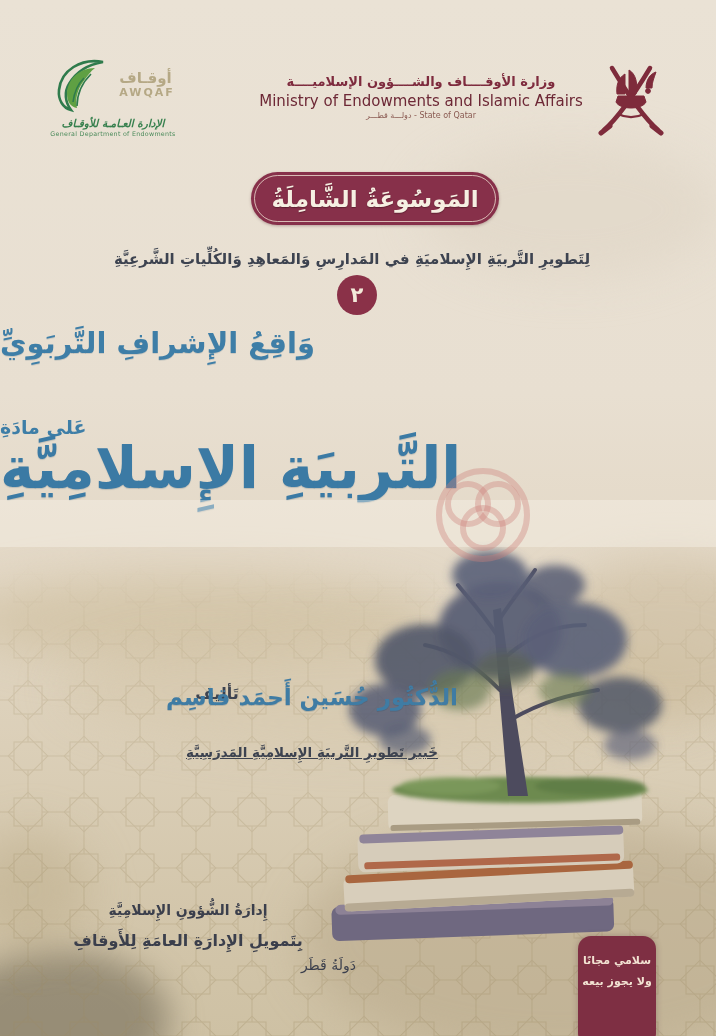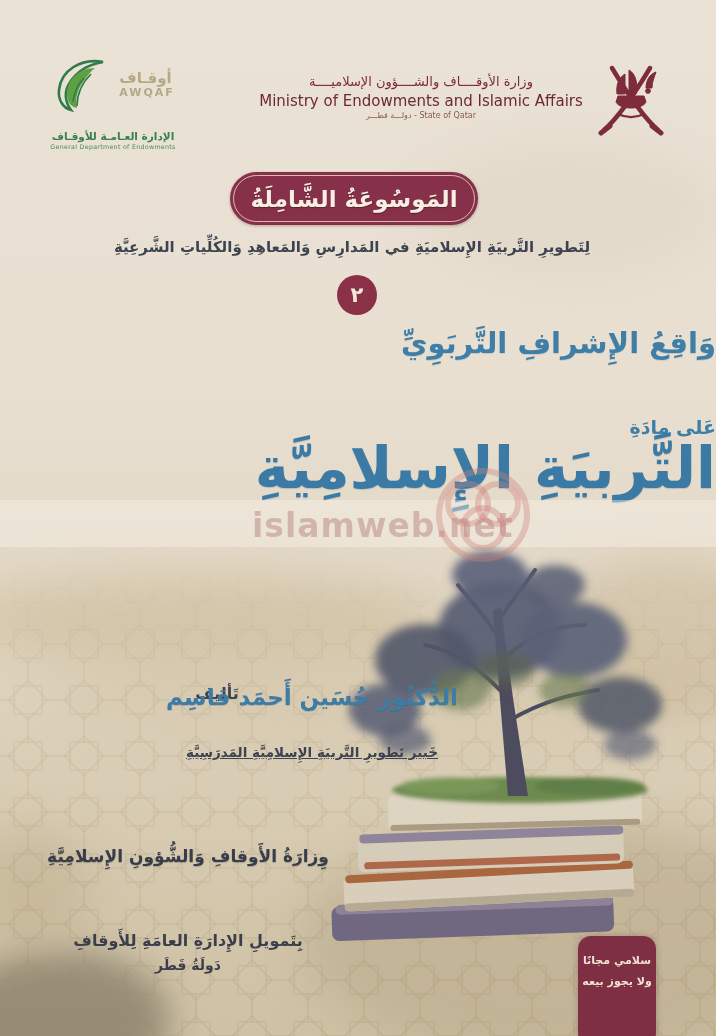--- a/index.html
+++ b/index.html
@@ -10,63 +10,63 @@
   }
   .abs{position:absolute;}
   .wash{position:absolute;border-radius:50%;filter:blur(22px);pointer-events:none;}
 
   
   .awqaf{left:34px;top:56px;width:158px;text-align:center;}
   .awqaf-row{display:flex;align-items:center;justify-content:center;gap:4px;}
   .awqaf-names{text-align:left;line-height:1.05;}
   .awqaf-ar{color:#b5a885;font-size:15px;font-weight:bold;}
   .awqaf-en{color:#b5a885;font-size:11px;font-weight:bold;letter-spacing:2px;}
-  .awqaf-dept{color:#37804e;font-size:10.5px;font-weight:bold;margin-top:16px;direction:rtl;}
+  .awqaf-dept{color:#37804e;font-size:10.5px;font-weight:bold;margin-top:3px;direction:rtl;font-style:italic;}
   .awqaf-dept-en{color:#4a8a5a;font-size:6.3px;margin-top:1px;letter-spacing:.3px;}
 
   .ministry-text{right:130px;top:74px;width:330px;text-align:center;}
-  .min-ar{color:#7e2b3e;font-size:13px;font-weight:normal;direction:rtl;}
+  .min-ar{color:#7e2b3e;font-size:13px;font-weight:bold;direction:rtl;}
   .min-en{color:#6d2836;font-size:15px;font-weight:normal;margin-top:3px;}
   .min-state{color:#8a5a52;font-size:8px;font-weight:normal;margin-top:1px;}
   .emblem{right:52px;top:58px;}
 
   
   .pill{
-    left:230px;top:172px;width:248px;height:53px;border-radius:28px;
+    left:251px;top:172px;width:248px;height:53px;border-radius:28px;
     background:#87304a;display:flex;align-items:center;justify-content:center;
     box-shadow:0 1px 3px rgba(90,40,50,.35);
   }
   .pill:after{content:"";position:absolute;inset:3px;border:1.4px solid rgba(243,232,216,.75);border-radius:25px;}
   .pill-text{color:#f6efe2;font-size:23px;font-weight:bold;direction:rtl;text-shadow:0 1px 1px rgba(60,20,30,.5);}
-  .subtitle{left:0;top:238px;width:704px;text-align:center;color:#3d4350;font-size:15px;font-weight:bold;direction:rtl;}
+  .subtitle{left:0;top:250px;width:704px;text-align:center;color:#3d4350;font-size:15px;font-weight:bold;direction:rtl;}
   .volume{
     left:337px;top:275px;width:40px;height:40px;border-radius:50%;background:#8a3148;
     display:flex;align-items:center;justify-content:center;color:#f3ead9;font-size:21px;font-weight:bold;
   }
 
   
-  .t-blue{color:#3e7ea7;direction:rtl;text-align:right;width:716px;left:0;}
+  .t-blue{color:#3e7ea7;direction:rtl;text-align:left;width:716px;left:0;}
   .title1{top:326px;font-size:29px;font-weight:bold;text-shadow:0 1px 0 rgba(40,80,110,.15);}
   .title2{top:392px;font-size:19px;font-weight:bold;margin-top:24px;}
   .title-main{top:434px;font-size:58px;font-weight:bold;color:#3b7aa4;text-shadow:0 1px 1px rgba(30,70,100,.2);}
 
   
   .wm-band{left:0;top:500px;width:716px;height:47px;background:rgba(248,243,233,.42);}
   .wm-text{left:252px;top:506px;font-size:33px;font-weight:bold;color:rgba(186,142,138,.55);letter-spacing:1px;}
 
   
   .author-label{left:147px;top:648px;width:140px;text-align:center;color:#3d4350;font-size:16px;font-weight:bold;direction:rtl;margin-top:36px;}
   .author-name{left:127px;top:684px;width:370px;text-align:center;color:#3f7ca4;font-size:23px;font-weight:bold;direction:rtl;text-shadow:0 1px 0 rgba(35,75,105,.2);}
   .author-cred{left:127px;top:744px;width:370px;text-align:center;color:#3d4350;font-size:13.5px;font-weight:bold;direction:rtl;text-decoration:underline;}
 
   
   .f-ministry{left:20px;top:846px;width:336px;text-align:center;color:#383d4b;font-size:17px;font-weight:bold;direction:rtl;text-shadow:0 1px 1px rgba(50,45,35,.25);}
   .f-dept{left:20px;top:902px;width:336px;text-align:center;color:#3b3f4c;font-size:14px;font-weight:bold;direction:rtl;}
   .f-fund{left:20px;top:931px;width:336px;text-align:center;color:#3b3f4c;font-size:16px;font-weight:bold;direction:rtl;}
-  .f-country{left:20px;top:957px;width:336px;text-align:center;color:#3b3f4c;font-size:14px;font-weight:bold;direction:rtl;letter-spacing:1px;}
+  .f-country{left:20px;top:957px;width:336px;color:#3b3f4c;font-size:14px;font-weight:normal;direction:rtl;letter-spacing:1px;}
 
   
   .badge{
     left:578px;top:936px;width:78px;height:110px;border-radius:13px;background:#7e2f43;
     color:#f2e2d2;font-size:11px;font-weight:bold;text-align:center;direction:rtl;
     padding-top:15px;box-sizing:border-box;line-height:1.9;box-shadow:0 0 6px rgba(80,40,45,.3);
   }
 </style>
 </head>
 <body>
@@ -201,35 +201,34 @@
   <div class="abs subtitle">لِتَطويرِ التَّربيَةِ الإِسلاميَةِ في المَدارِسِ وَالمَعاهِدِ وَالكُلِّياتِ الشَّرعِيَّةِ</div>
   <div class="abs volume">
     <span>٢</span>
   </div>
 
   <div class="abs t-blue title1">وَاقِعُ الإِشرافِ التَّربَوِيِّ</div>
   <div class="abs t-blue title2">عَلى مادَةِ</div>
   <div class="abs t-blue title-main">التَّربيَةِ الإِسلامِيَّةِ</div>
 
   <div class="abs wm-band"></div>
-  <div class="abs wm-text">islamweb.net</div>
   <svg class="abs" style="left:428px;top:462px;" width="110" height="106" viewBox="0 0 110 106">
     <g fill="none" stroke="rgba(205,128,124,0.38)" stroke-width="6">
       <circle cx="55" cy="53" r="44"></circle>
       <circle cx="40" cy="42" r="20"></circle>
       <circle cx="70" cy="42" r="20"></circle>
       <circle cx="55" cy="66" r="20"></circle>
     </g>
   </svg>
 
   <div class="abs author-label">تَأليف</div>
   <div class="abs author-name">الدُّكتُور حُسَين أَحمَد قاسِم</div>
   <div class="abs author-cred">خَبير تَطويرِ التَّربيَةِ الإِسلامِيَّةِ المَدرَسِيَّةِ</div>
 
-  <div class="abs f-ministry">وِزارَةُ الأَوقافِ وَالشُّؤونِ الإِسلامِيَّةِ</div>
+  <div class="abs f-dept">إِدارَةُ الشُّؤونِ الإِسلامِيَّةِ</div>
   <div class="abs f-fund">بِتَمويلِ الإِدارَةِ العامَةِ لِلأَوقافِ</div>
   <div class="abs f-country">دَولَةُ قَطَر</div>
 
   <div class="abs badge">
     <div>سلامي مجانًا</div>
     <div>ولا يجوز بيعه</div>
   </div>
 
 </div>
 

